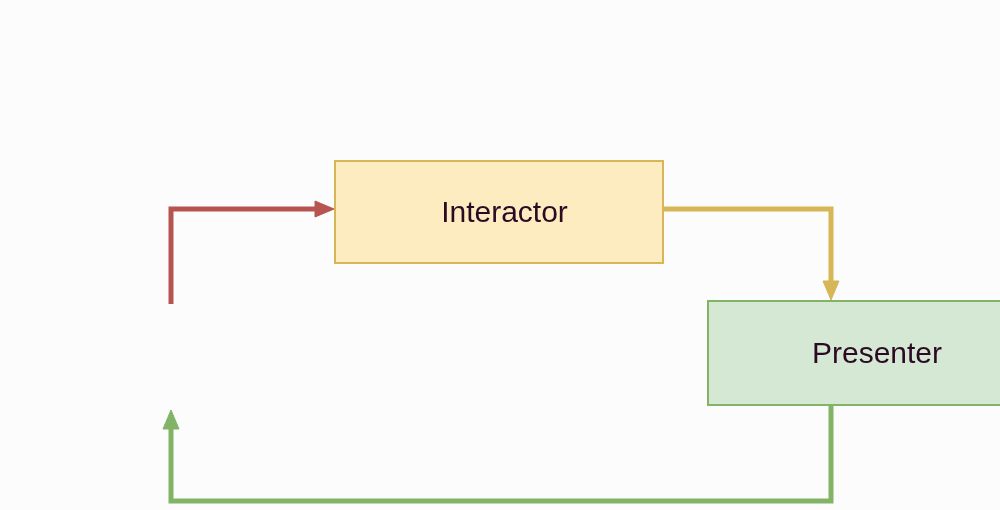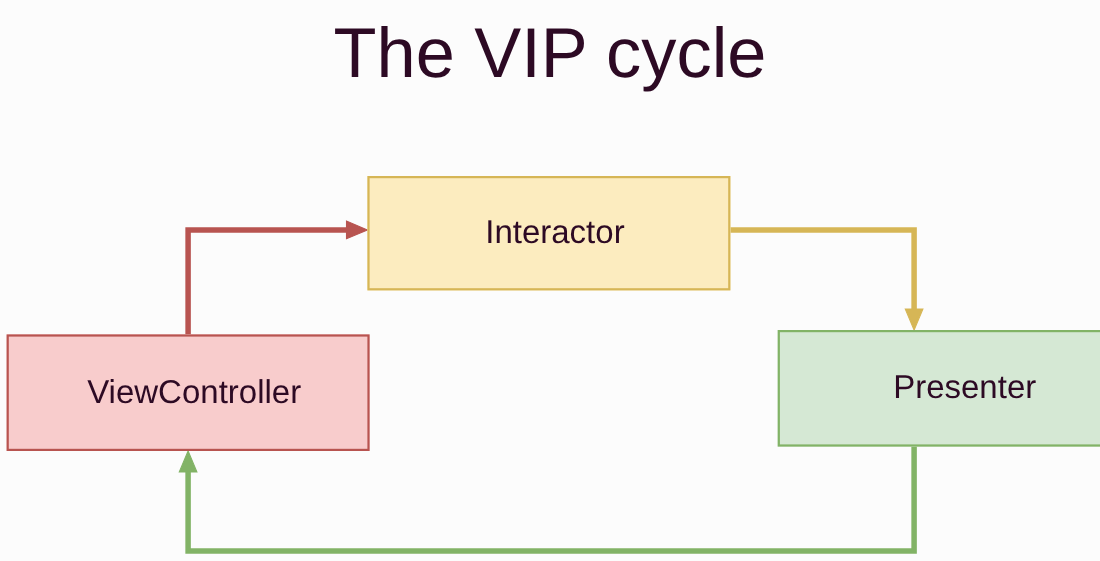--- a/index.html
+++ b/index.html
@@ -86,21 +86,20 @@
     background: #d5e8d4;
     border: 2px solid #82b366;
     margin-left: 45px;
   }
 </style>
 </head>
 <body>
 
 <div id="diagram-root">
 
-  <div class="title">The VIP cycle</div>
 
   <svg class="connectors" viewBox="0 0 1000 510" width="1000" height="510">
 
     <g>
       <path d="M 171 304 L 171 209 L 322 209" fill="none" stroke="#b85450" stroke-width="5" stroke-linejoin="miter" stroke-linecap="butt"></path>
       <polygon points="334,209 315,201 315,217" fill="#b85450" stroke="#b85450" stroke-width="1"></polygon>
     </g>
 
     <g>
       <path d="M 664 209 L 831 209 L 831 288" fill="none" stroke="#d6b656" stroke-width="5" stroke-linejoin="miter" stroke-linecap="butt"></path>
@@ -110,21 +109,18 @@
     <g>
       <path d="M 831 406 L 831 501 L 171 501 L 171 422" fill="none" stroke="#82b366" stroke-width="5" stroke-linejoin="miter" stroke-linecap="butt"></path>
       <polygon points="171,410 163,429 179,429" fill="#82b366" stroke="#82b366" stroke-width="1"></polygon>
     </g>
   </svg>
 
   <div class="node node-interactor">
     <span class="node-label">Interactor</span>
   </div>
 
-  <div class="node node-viewcontroller">
-    <span class="node-label">ViewController</span>
-  </div>
 
   <div class="node node-presenter">
     <span class="node-label">Presenter</span>
   </div>
 
 </div>
 
 </body></html>

